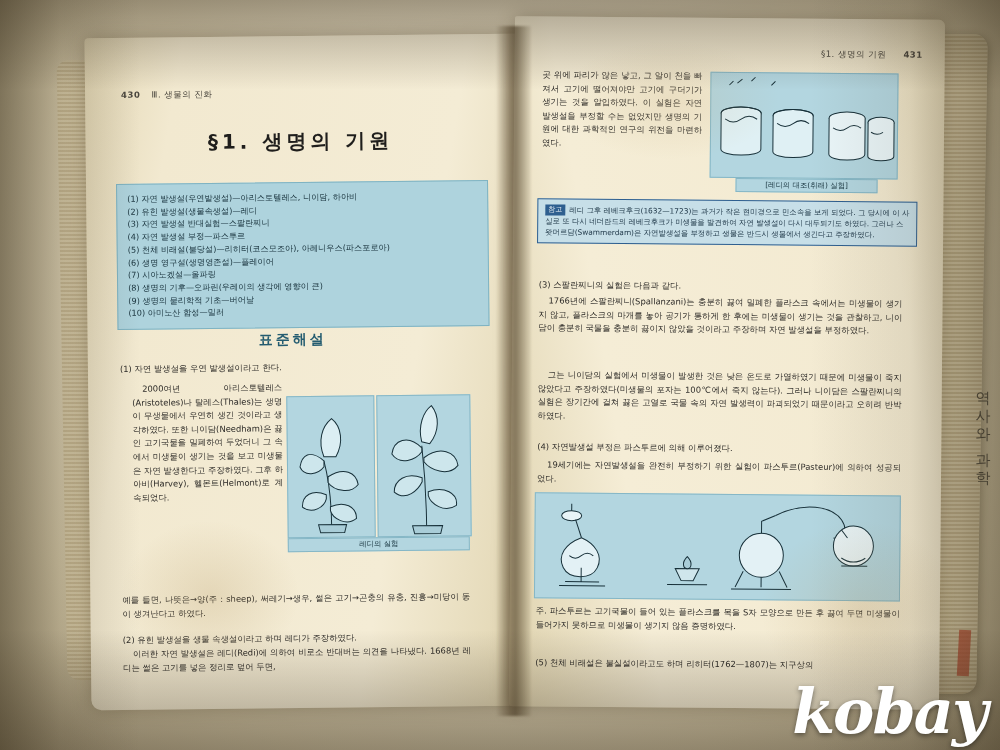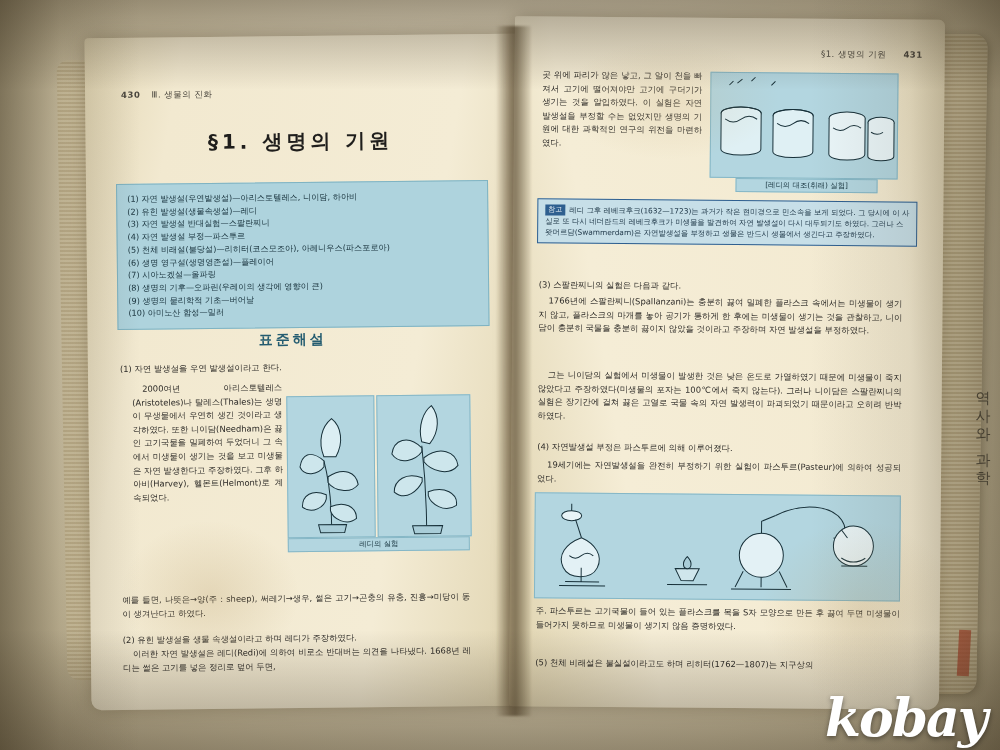--- a/index.html
+++ b/index.html
@@ -201,21 +201,21 @@
     background: #b5452d;
     opacity: .75;
     transform: rotate(3deg);
   }
 
   
   .watermark {
     position: absolute;
     right: 14px;
     bottom: 2px;
-    font-size: 52px;
+    font-size: 62px;
     font-weight: bold;
     font-style: italic;
     color: #ffffff;
     text-shadow: 0 2px 5px rgba(0,0,0,.45);
     letter-spacing: -2px;
     font-family: "DejaVu Serif", serif;
   }
 </style>
 </head>
 <body>

